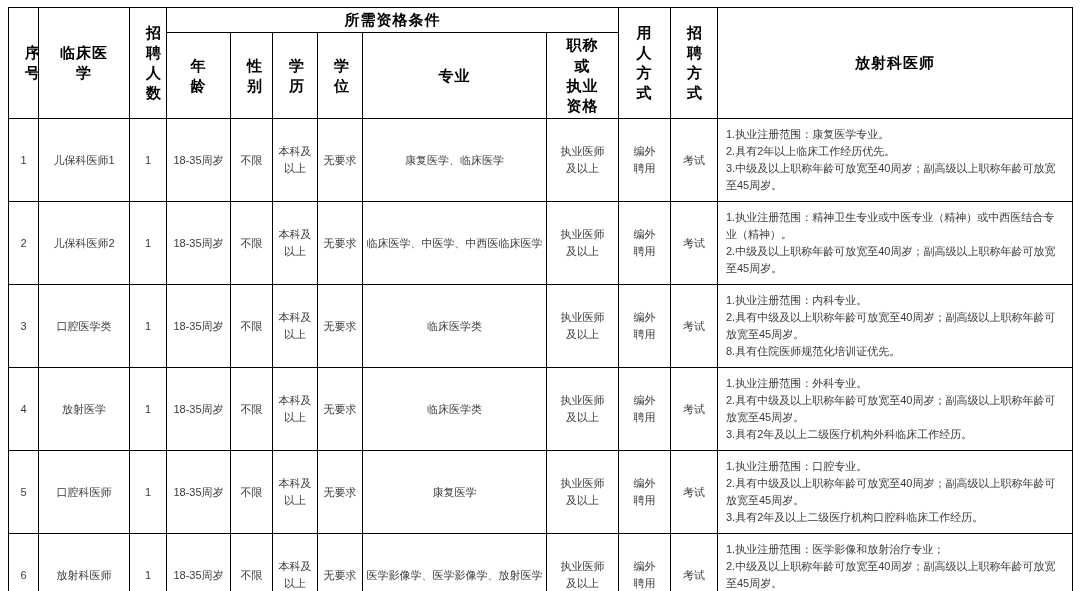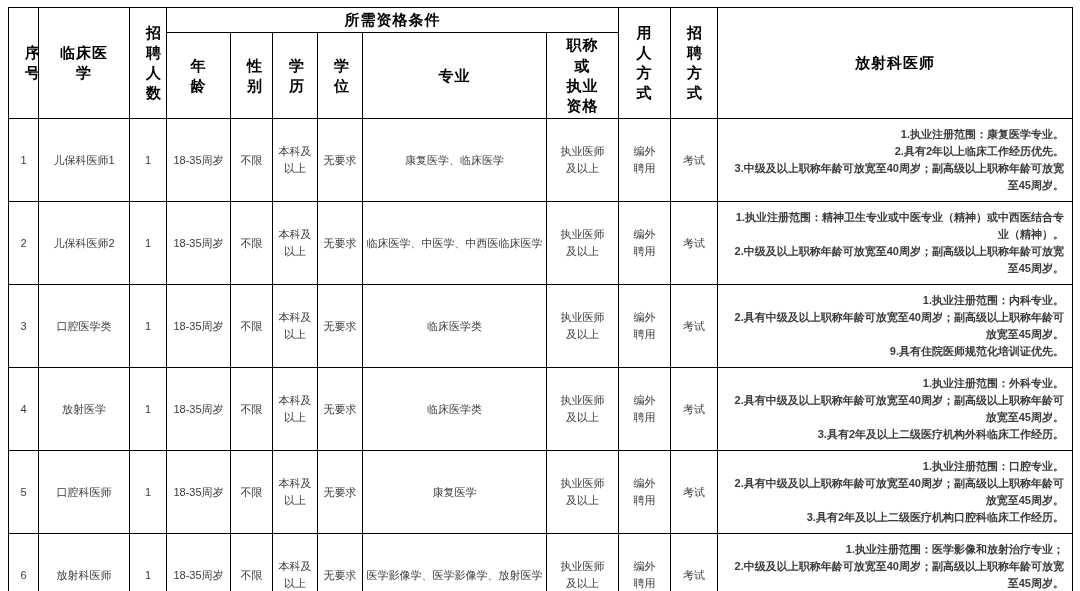--- a/index.html
+++ b/index.html
@@ -32,23 +32,22 @@
   tbody tr { height: 83px; }
   tbody td {
     font-family: "Liberation Sans", "DejaVu Sans", sans-serif;
     font-size: 11px;
     color: #3a3a3a;
     text-align: center;
     padding: 3px 3px;
     line-height: 1.55;
   }
   tbody td.c-other {
-    text-align: right;
+    text-align: left;
     padding: 4px 8px;
-    font-weight: bold;
   }
 </style>
 </head>
 <body>
 
 <div class="wrap">
   <table>
     <colgroup>
       <col style="width:30px">
       <col style="width:91px">
@@ -134,21 +133,21 @@
 以上</td>
           <td>无要求</td>
           <td>临床医学类</td>
           <td>执业医师
 及以上</td>
           <td>编外
 聘用</td>
           <td>考试</td>
           <td class="c-other">1.执业注册范围：内科专业。
 2.具有中级及以上职称年龄可放宽至40周岁；副高级以上职称年龄可放宽至45周岁。
-9.具有住院医师规范化培训证优先。</td>
+8.具有住院医师规范化培训证优先。</td>
         </tr>
         <tr>
           <td>4</td>
           <td>放射医学</td>
           <td>1</td>
           <td>18-35周岁</td>
           <td>不限</td>
           <td>本科及
 以上</td>
           <td>无要求</td>

